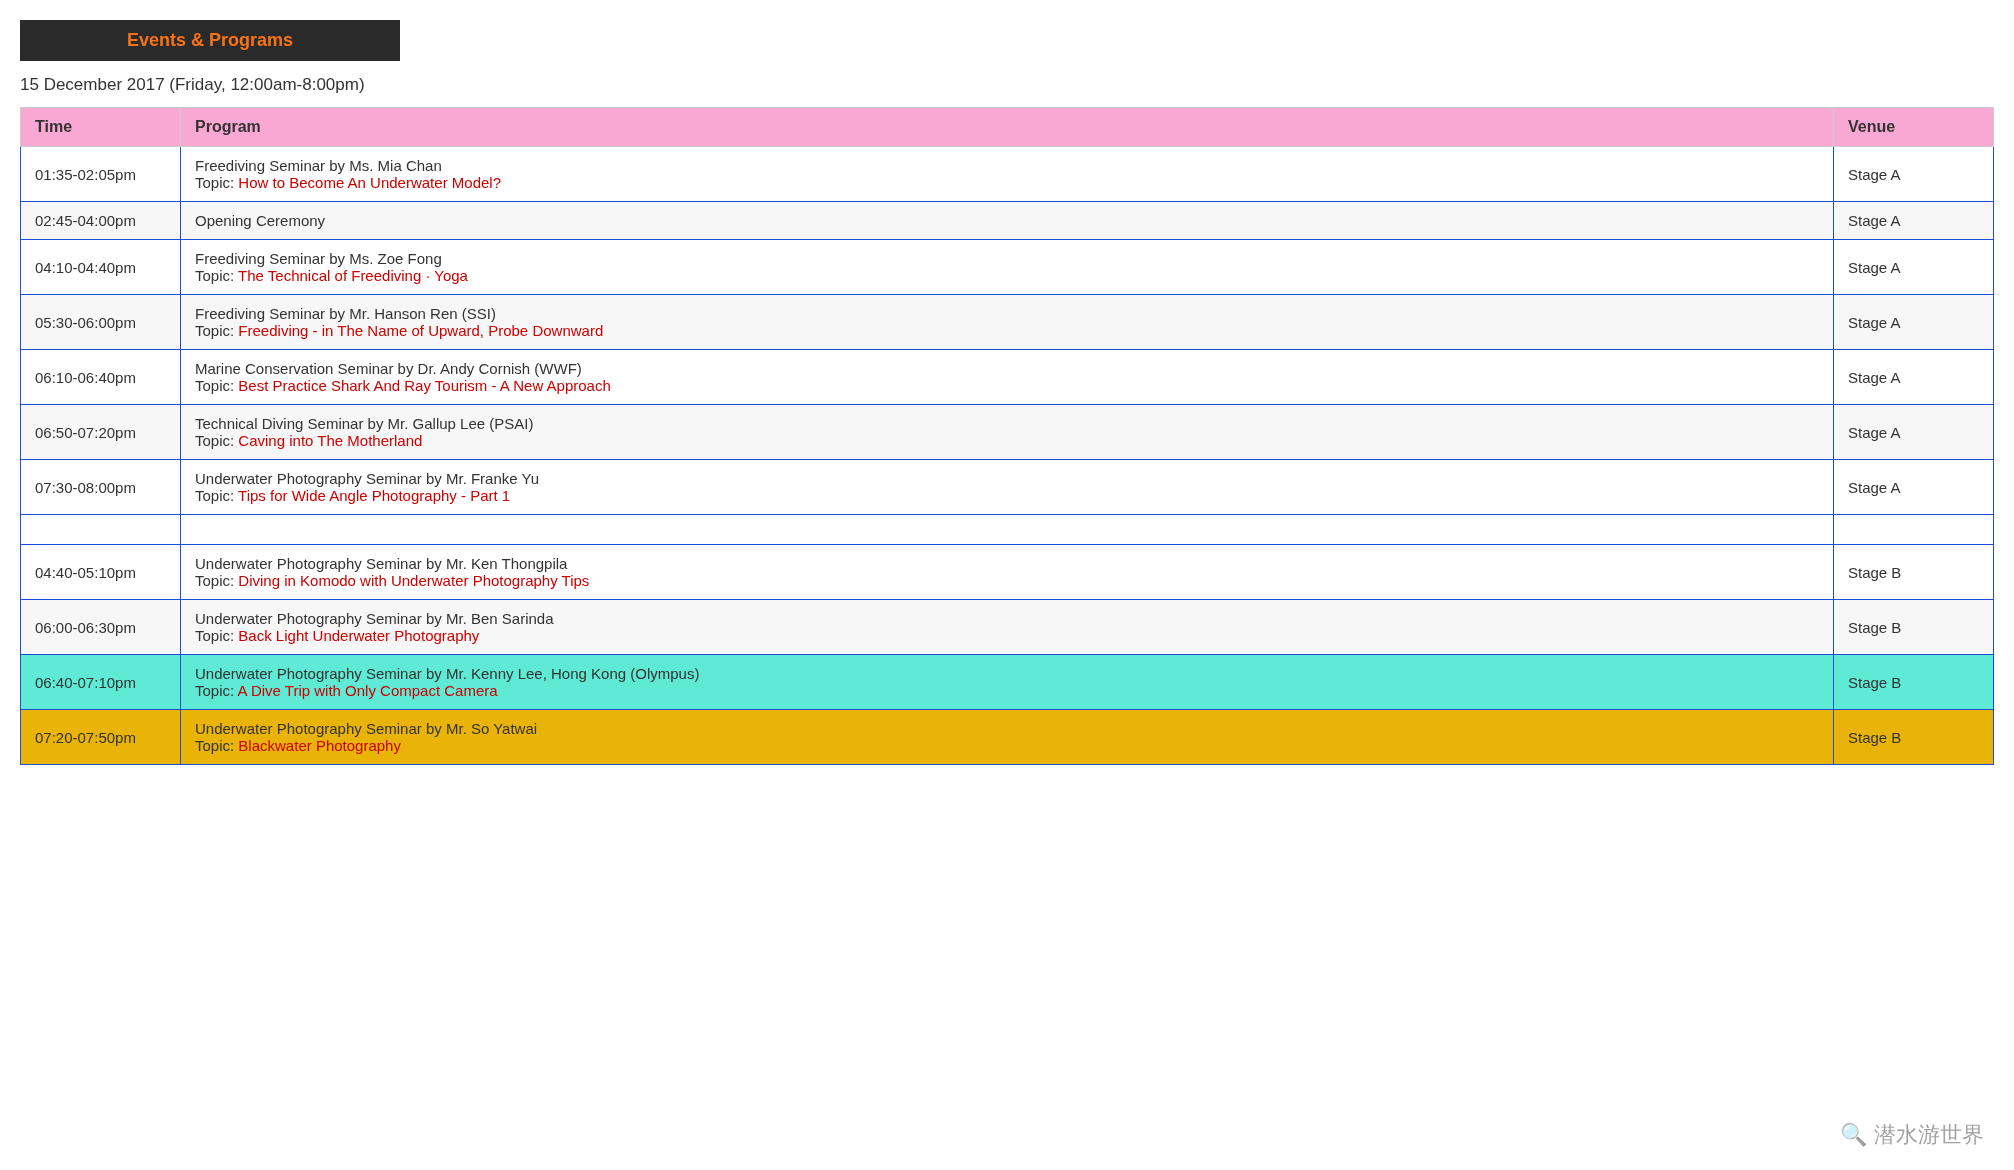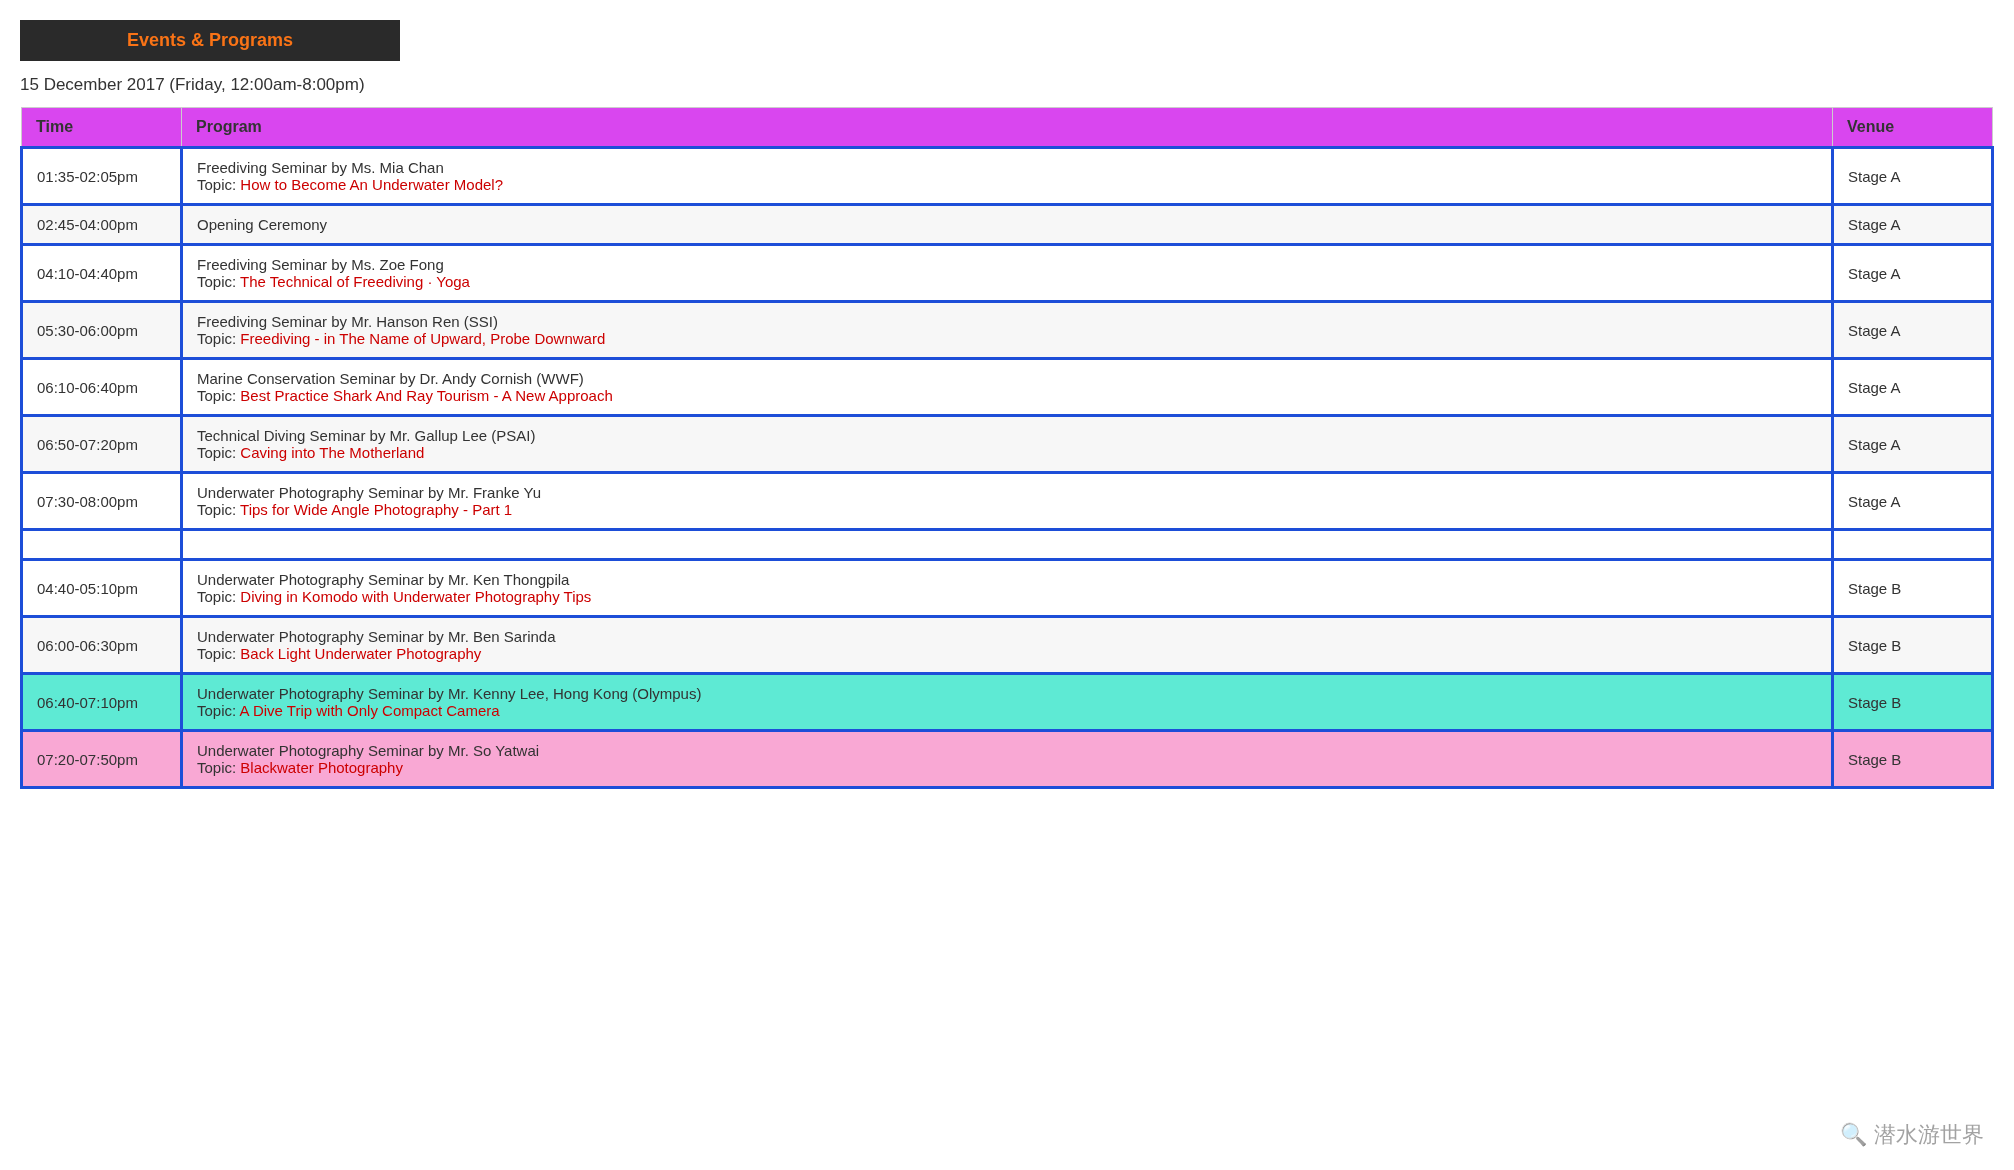--- a/index.html
+++ b/index.html
@@ -26,29 +26,29 @@
       font-size: 17px;
       color: #333333;
       margin-bottom: 12px;
     }
     table {
       width: 100%;
       border-collapse: collapse;
       border: 1px solid #cccccc;
     }
     thead tr th {
-      background: #d946ef;
+      background: #f9a8d4;
       border: 1px solid #cccccc;
       padding: 10px 14px;
       text-align: left;
       font-weight: bold;
       font-size: 16px;
     }
     tbody tr td {
-      border: 3px solid #1d4ed8;
+      border: 1px solid #1d4ed8;
       padding: 10px 14px;
       vertical-align: top;
     }
     tbody tr:nth-child(odd) {
       background: #ffffff;
     }
     tbody tr:nth-child(even) {
       background: #f7f7f7;
     }
     .time-col {
@@ -177,21 +177,21 @@
         <td class="venue-col">Stage B</td>
       </tr>
       <tr style="background: #5eead4;">
         <td class="time-col">06:40-07:10pm</td>
         <td>
           <div class="program-title">Underwater Photography Seminar by Mr. Kenny Lee, Hong Kong (Olympus)</div>
           <div><span class="program-title">Topic: </span><span class="program-topic">A Dive Trip with Only Compact Camera</span></div>
         </td>
         <td class="venue-col">Stage B</td>
       </tr>
-      <tr style="background: #f9a8d4;">
+      <tr style="background: #eab308;">
         <td class="time-col">07:20-07:50pm</td>
         <td>
           <div class="program-title">Underwater Photography Seminar by Mr. So Yatwai</div>
           <div><span class="program-title">Topic: </span><span class="program-topic">Blackwater Photography</span></div>
         </td>
         <td class="venue-col">Stage B</td>
       </tr>
     </tbody>
 </table>
 

